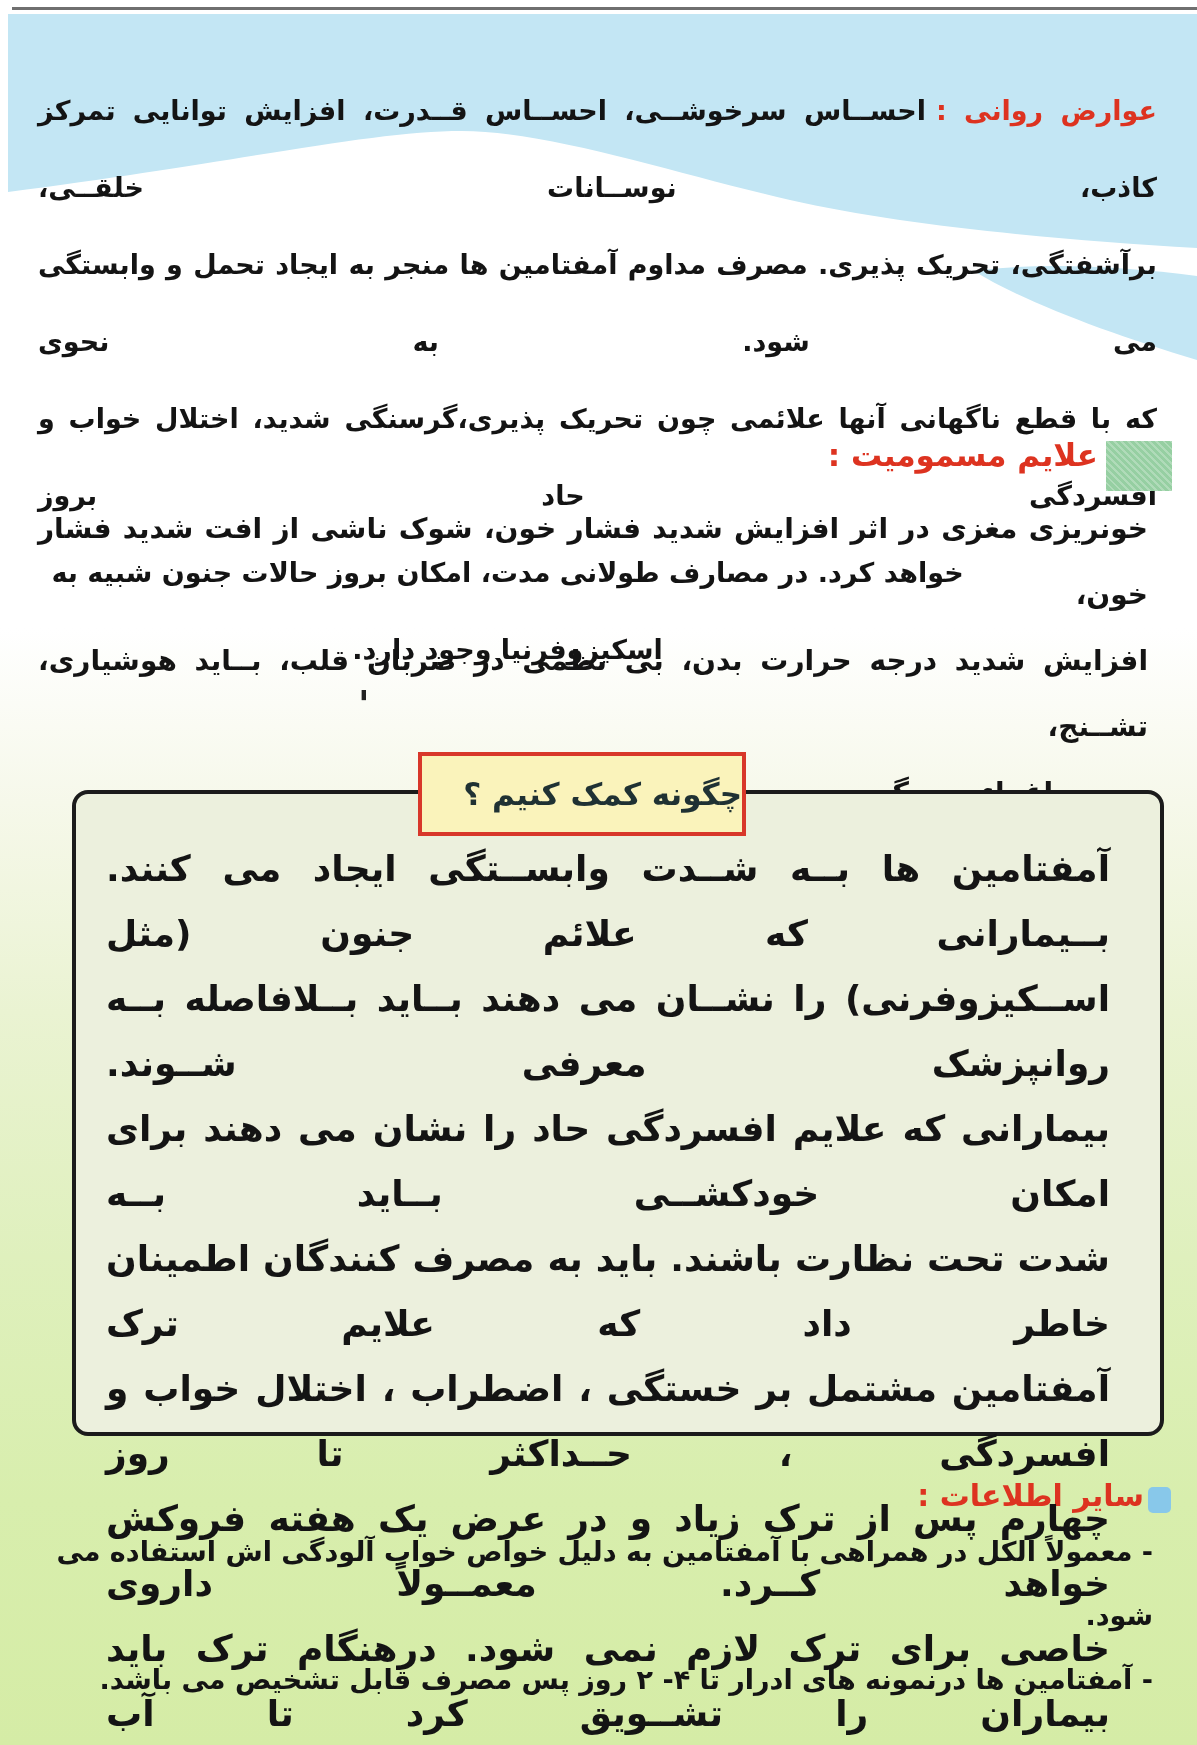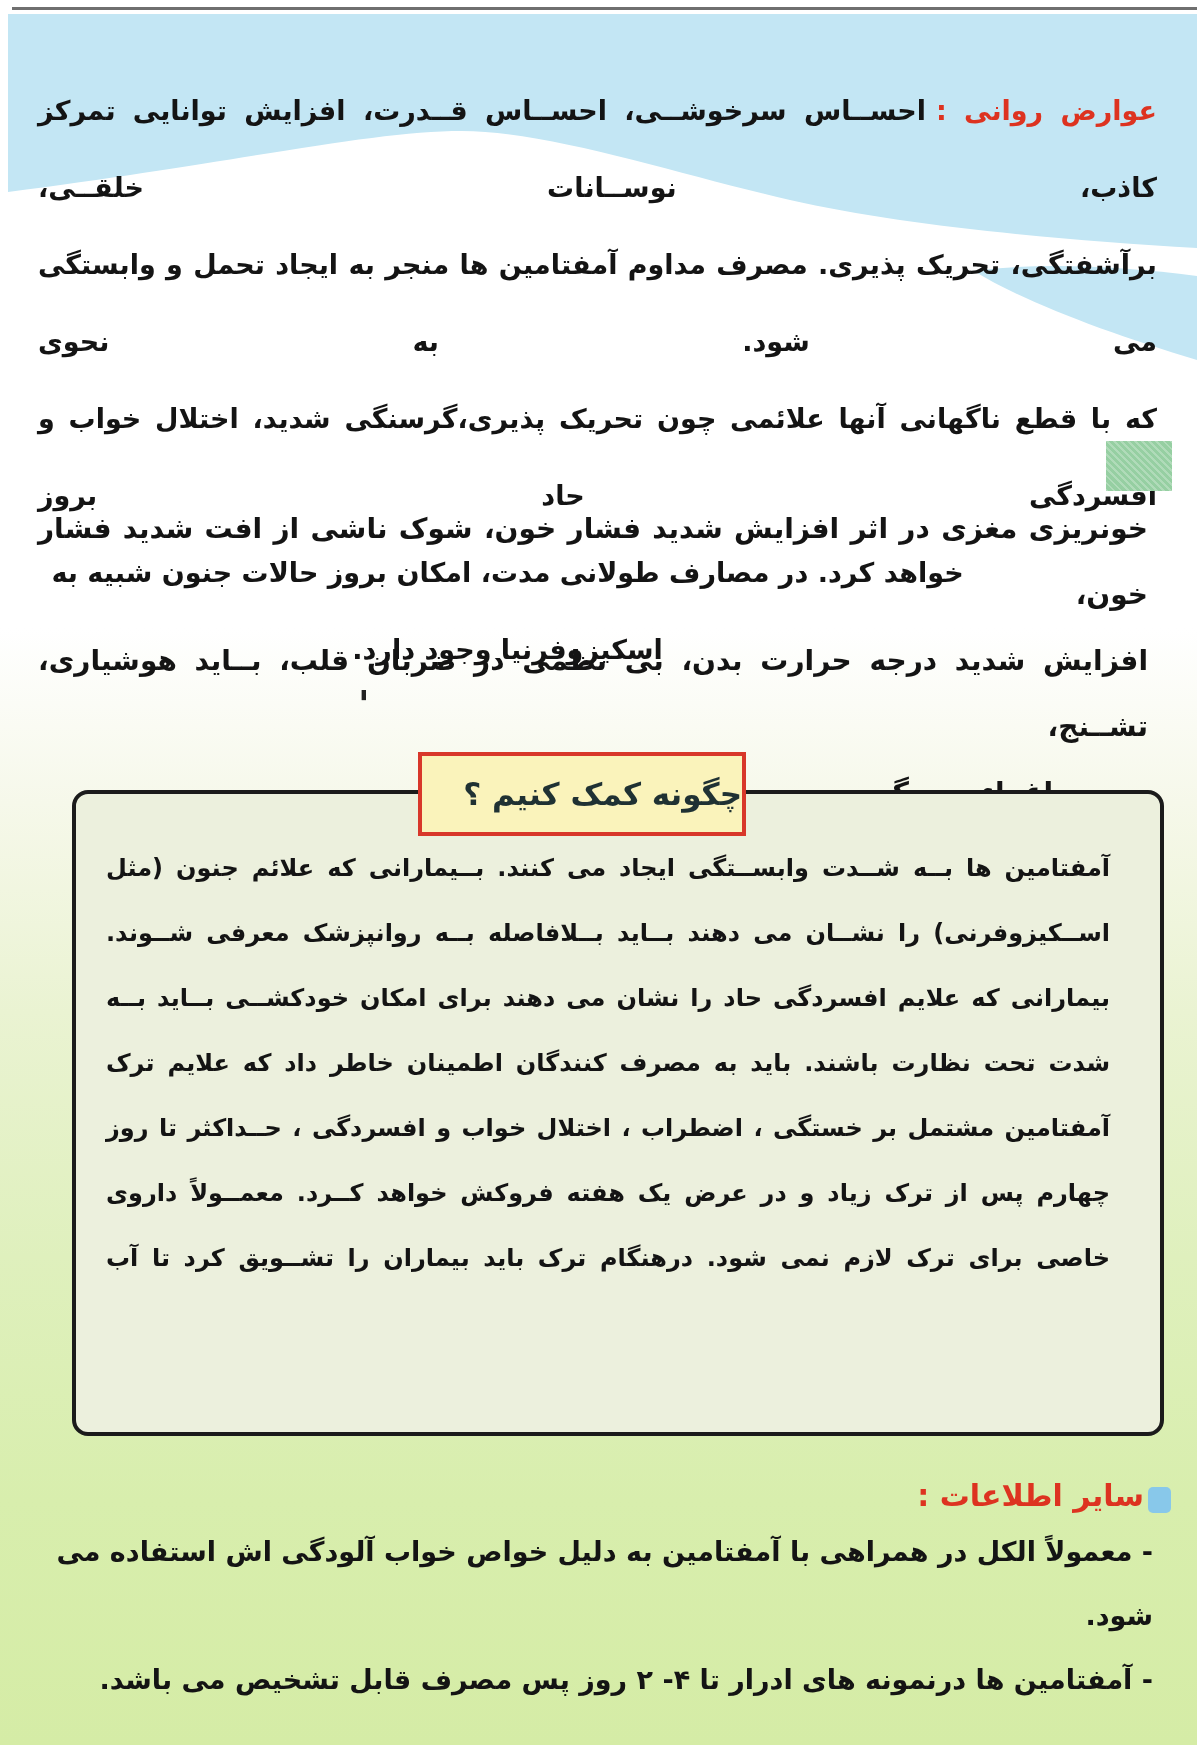--- a/index.html
+++ b/index.html
@@ -36,21 +36,21 @@
   .sec2 .bline{font-size:28px;line-height:66px;}
   .rind-poison{text-align:right;padding-right:95px;}
   .stray{position:absolute;left:358px;top:682px;font-size:38px;color:#222;}
   
   .bigbox{
     position:absolute;left:72px;top:790px;width:1092px;height:646px;
     border:4px solid #1b1b1b;border-radius:16px;
     background:#ecf0dd;box-sizing:border-box;z-index:1;
   }
   .boxlines{padding:42px 50px 0 30px;}
-  .xline{font-size:24px;line-height:65px;text-align:justify;text-align-last:justify;}
+  .xline{font-size:36px;line-height:65px;text-align:justify;text-align-last:justify;}
   .ybox{
     position:absolute;left:418px;top:752px;width:328px;height:84px;
     background:#faf3bb;border:4px solid #d8372a;box-sizing:border-box;
     display:flex;align-items:center;justify-content:flex-start;
     font-size:31px;color:#1f3133;z-index:3;
   }
   
   .sec4head{position:absolute;top:1478px;right:53px;font-size:30px;}
   .bullet{
     position:absolute;left:1148px;top:1487px;width:23px;height:26px;
@@ -73,20 +73,21 @@
   <div class="sec1">
     <div class="bline jfull">
       <span class="red">عوارض روانی :</span><span>احســاس سرخوشــی، احســاس قــدرت، افزایش توانایی تمرکز کاذب، نوســانات خلقــی،</span>
     </div>
     <div class="bline jfull">برآشفتگی، تحریک پذیری. مصرف مداوم آمفتامین ها منجر به ایجاد تحمل و وابستگی می شود. به نحوی</div>
     <div class="bline jfull">که با قطع ناگهانی آنها علائمی چون تحریک پذیری،گرسنگی شدید، اختلال خواب و افسردگی حاد بروز</div>
     <div class="bline rind-psych">خواهد کرد. در مصارف طولانی مدت، امکان بروز حالات جنون شبیه به اسکیزوفرنیا وجود دارد.</div>
   </div>
 
   <div class="chip"></div>
+  <div class="sec2head red">علایم مسمومیت :</div>
   <div class="sec2">
     <div class="bline jfull">خونریزی مغزی در اثر افزایش شدید فشار خون، شوک ناشی از افت شدید فشار خون،</div>
     <div class="bline jfull">افزایش شدید درجه حرارت بدن، بی نظمی در ضربان قلب، بــاید هوشیاری، تشــنج،</div>
     <div class="bline rind-poison">اغماء و مرگ.</div>
   </div>
   <div class="stray">'</div>
 
   <div class="bigbox">
     <div class="boxlines">
       <div class="xline">آمفتامین ها بــه شــدت وابســتگی ایجاد می کنند. بــیمارانی که علائم جنون (مثل</div>

